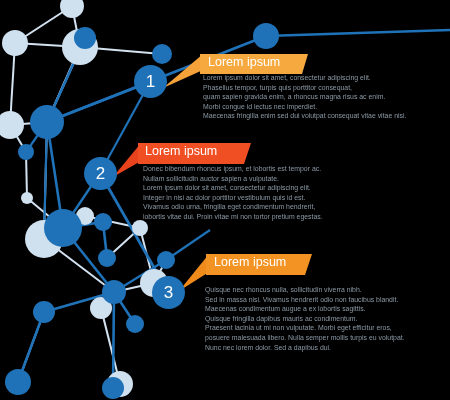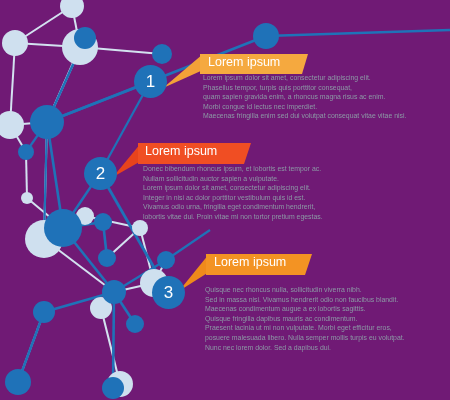--- a/index.html
+++ b/index.html
@@ -11,21 +11,21 @@
     height: 400px;
     background: #ffffff;
     font-family: "Liberation Sans", sans-serif;
     overflow: hidden;
     position: relative;
   }
   #infographic {
     position: relative;
     width: 450px;
     height: 400px;
-    background: #701a75;
+    background: #000000;
   }
   
   #network-svg {
     position: absolute;
     left: 0;
     top: 0;
     width: 450px;
     height: 400px;
   }
   

